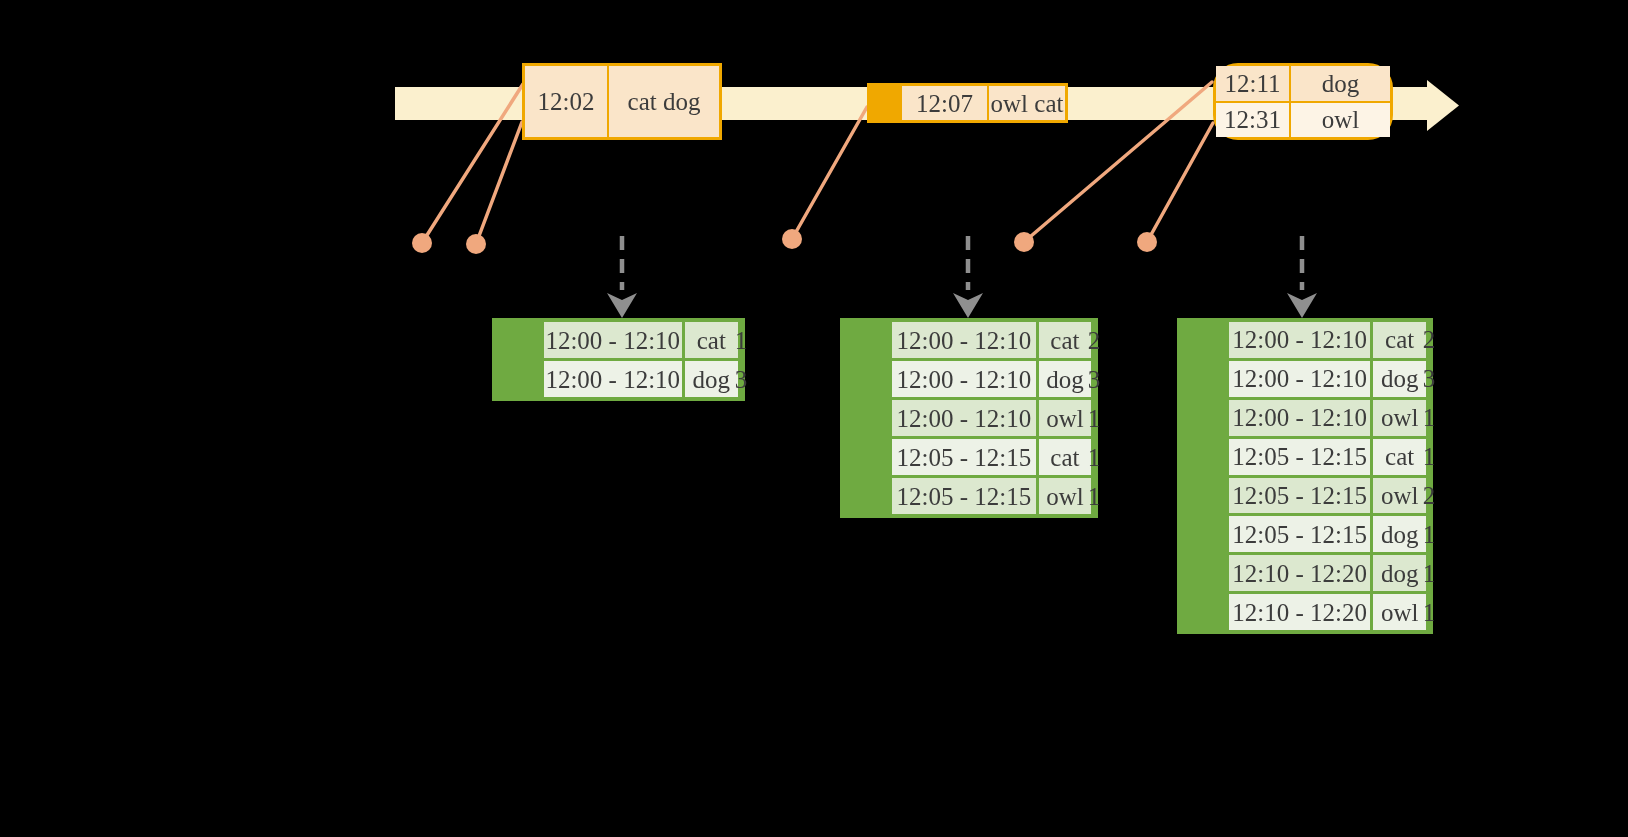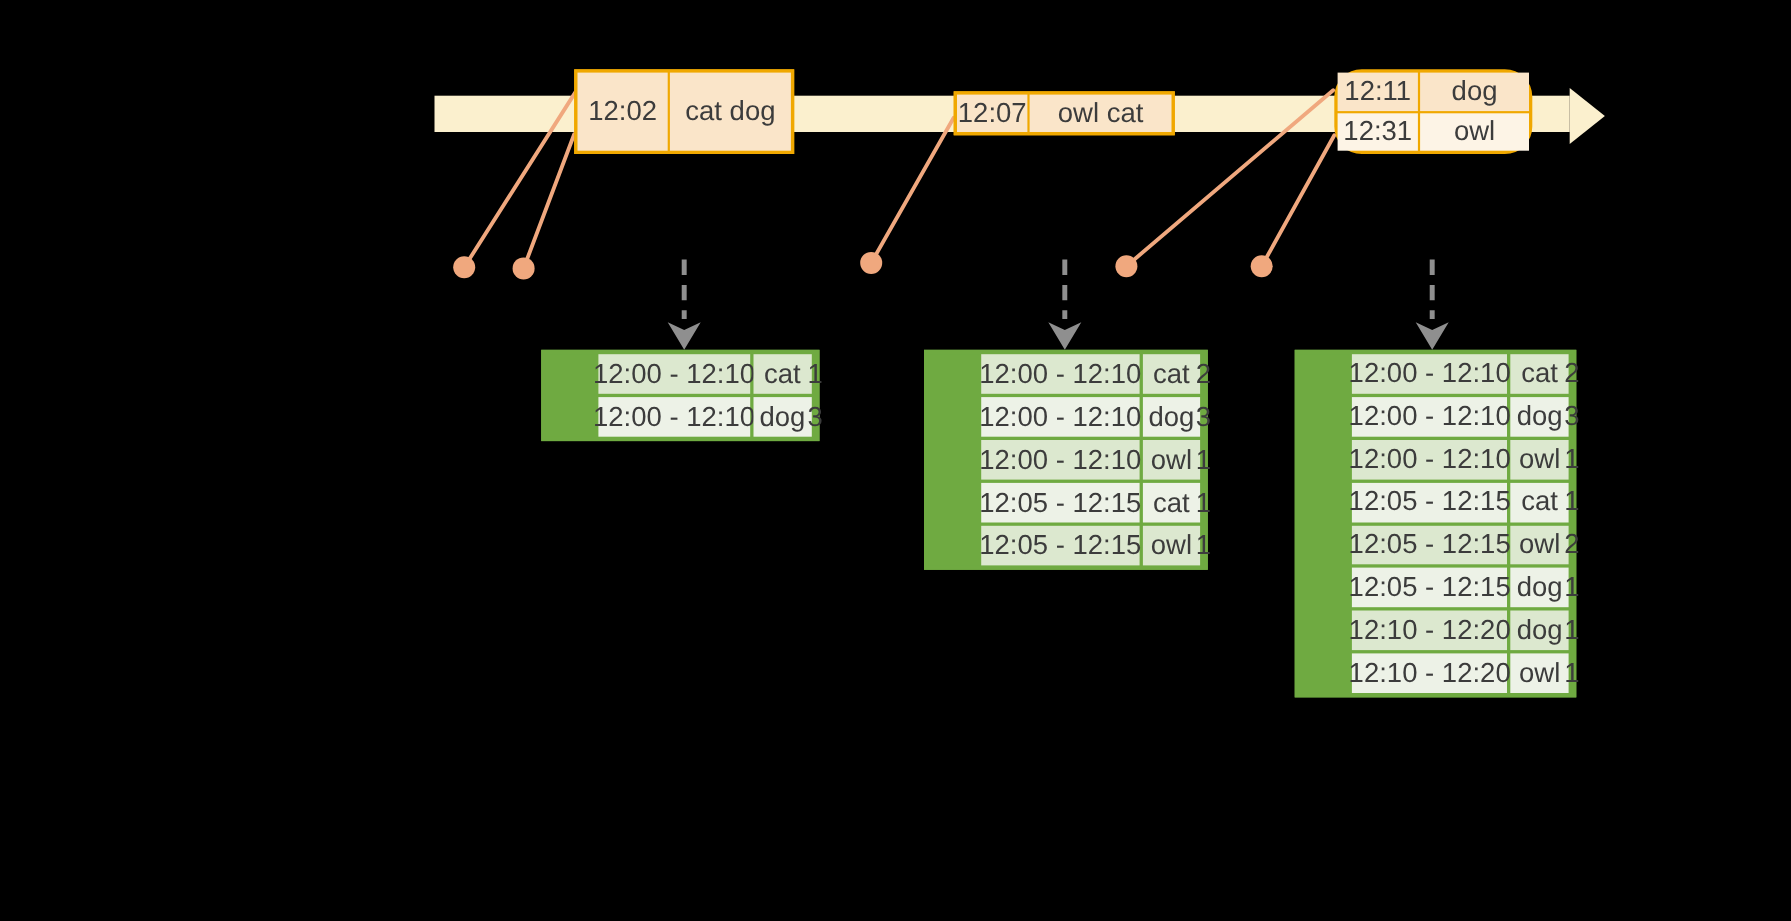--- a/index.html
+++ b/index.html
@@ -1,18 +1,18 @@
 <!DOCTYPE html>
 <html style="--timeline_fill: #FBF0CE; --event_border: #F0A800; --event_row_dark: #FAE5C9; --event_row_light: #FDF4E6; --connector: #F0A87E; --trigger_arrow: #8F8F8F; --result_border: #6FAA41; --result_row_dark: #DCE8CF; --result_row_light: #EDF2E7; --text: #3C3C3C;"><head>
 <meta charset="utf-8">
 <style>
   html,body{margin:0;padding:0;background:#000;}
   .canvas{
     position:relative;width:1628px;height:837px;background:#000;overflow:hidden;
-    font-family:Liberation Sans, sans-serif;
+    font-family:Liberation Serif, serif;
   }
   .shapes{position:absolute;left:0;top:0;width:1628px;height:837px;}
   .tl-band{fill:var(--timeline_fill);}
   .tl-head{fill:var(--timeline_fill);}
   .c-line{stroke:var(--connector);stroke-width:3.5px;stroke-linecap:round;}
   .dot{fill:var(--connector);}
   .t-line{stroke:var(--trigger_arrow);stroke-width:4.5px;stroke-dasharray:14 9;}
   .t-head{fill:var(--trigger_arrow);}
 
   .tbl{position:absolute;display:flex;flex-direction:column;box-sizing:border-box;}
@@ -32,21 +32,21 @@
   .result-tbl .row{gap:3px;}
   .result-tbl .row.dark  .cell{background:var(--result_row_dark);}
   .result-tbl .row.light .cell{background:var(--result_row_light);}
 
   .cell.grow{flex:1;}
 
   
   #evt0{left:522px;top:63px;width:200px;height:77px;}
   #evt0 .time{width:82px;}
   #evt1{left:867px;top:83px;width:201px;height:40px;}
-  #evt1 .time{width:64px;}
+  #evt1 .time{width:85px;margin-left:32px;}
   #evt2{left:1213px;top:63px;width:180px;height:77px;border-radius:25px;}
   #evt2 .time{width:73px;}
 
   
   #res0{left:492px;top:318px;width:253px;height:83px;}
   #res0 .win{width:144px;} #res0 .word{width:56px;}
   #res1{left:840px;top:318px;width:258px;height:200px;}
   #res1 .win{width:146px;} #res1 .word{width:53px;}
   #res2{left:1177px;top:318px;width:256px;height:316px;}
   #res2 .win{width:145px;} #res2 .word{width:54px;}

